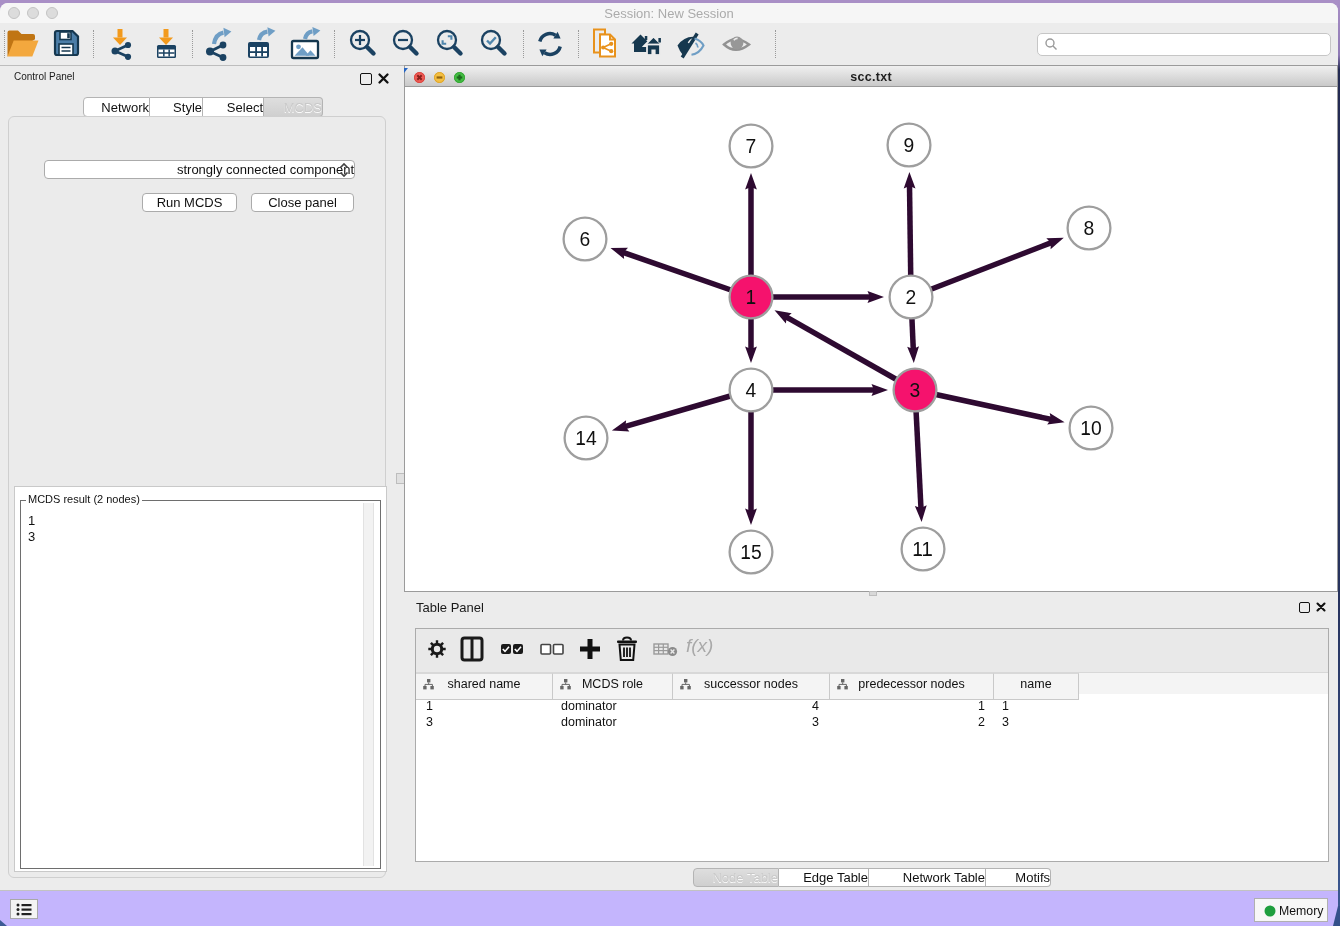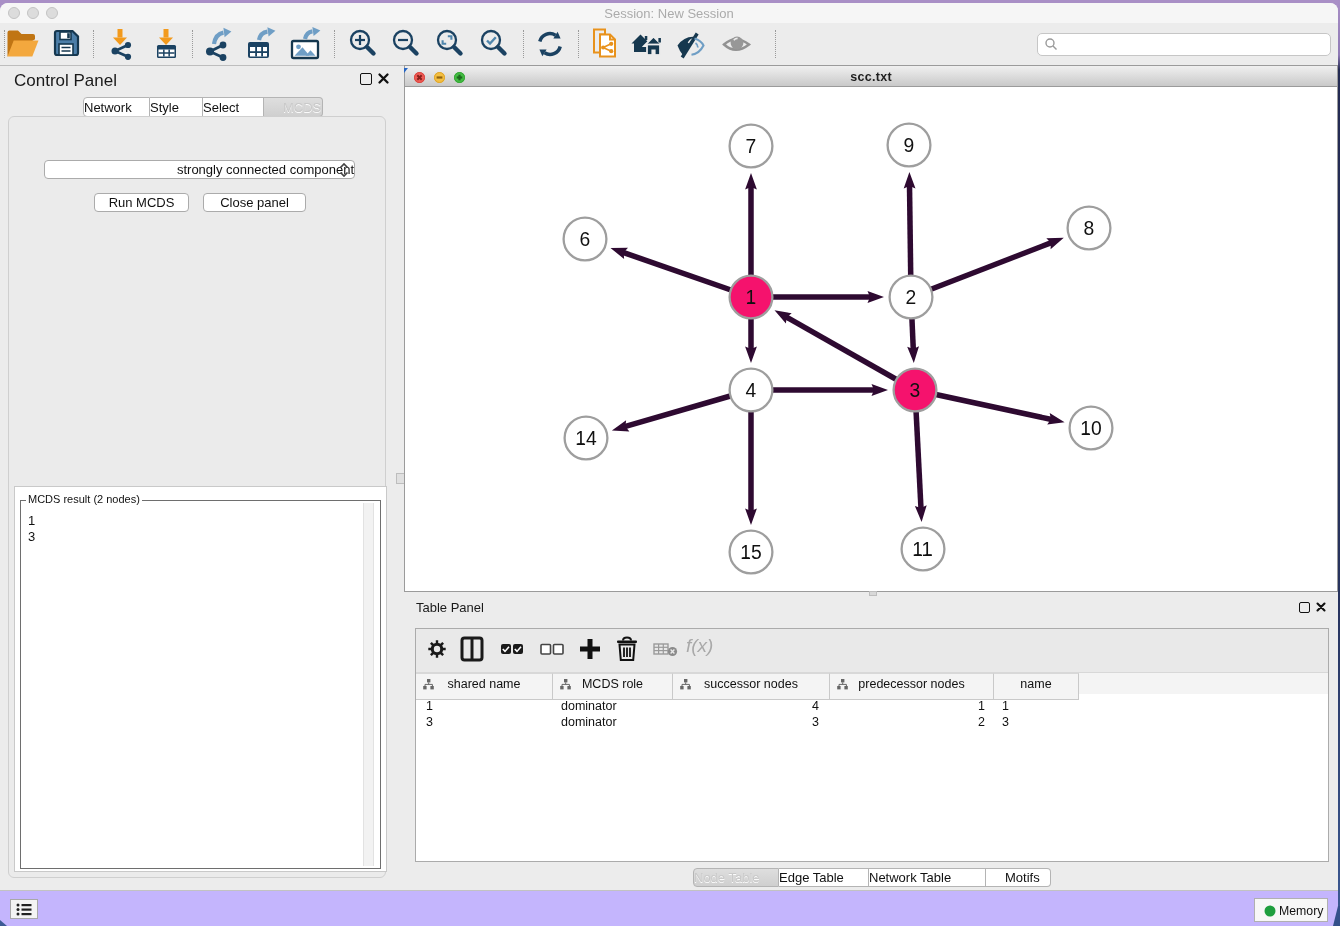--- a/index.html
+++ b/index.html
@@ -14,35 +14,35 @@
 .tl{position:absolute;top:4px;width:12px;height:12px;border-radius:50%;
   background:#dcdcdc;border:1px solid #c3c3c3;box-sizing:border-box;}
 #wtitle{left:0;top:0;width:1338px;height:20px;line-height:21px;text-align:center;
   font-size:13px;color:#ababab;}
 
 #toolbar{left:0;top:20px;width:1338px;height:42px;background:#ececec;border-bottom:1px solid #bdbdbd;}
 .sep{position:absolute;top:7px;height:28px;width:0;border-left:1px dotted #9a9a9a;}
 #search{position:absolute;left:1037px;top:10px;width:292px;height:21px;background:#fff;
   border:1px solid #c6c6c6;border-radius:5px;}
 
-#cp-title{left:14px;top:68px;font-size:17px;color:#1a1a1a;}
+#cp-title{left:14px;top:68px;font-size:10px;color:#1a1a1a;}
 .tabrow .tab{position:absolute;top:0;height:20px;box-sizing:border-box;background:rgba(255,255,255,.992);
-  border:1px solid #b4b4b4;border-left:none;font-size:13px;color:#111;text-align:left;line-height:19px;}
+  border:1px solid #b4b4b4;border-left:none;font-size:13px;color:#111;text-align:right;line-height:19px;}
 .tabrow .tab.first{border-left:1px solid #b4b4b4;border-radius:4px 0 0 4px;}
 .tabrow .tab.last{border-radius:0 4px 4px 0;padding-left:19px;}
 .tabrow .tab.sel{background:linear-gradient(rgba(222,222,222,.992),rgba(207,207,207,.992));color:#c9c9c9;
   text-shadow:0 1px 0 rgba(255,255,255,.9);}
 #cp-tabs{left:83px;top:94px;height:20px;}
 #cp-panel{left:8px;top:113px;width:378px;height:762px;border:1px solid #cfcfcf;border-radius:6px;
   background:#ebebeb;box-sizing:border-box;}
 #opt-label{left:0;top:133px;width:398px;text-align:center;font-size:13px;color:#111;}
 #cp-select{left:44px;top:157px;width:311px;height:19px;background:#fff;border:1px solid #ababab;
   border-radius:4px;box-sizing:border-box;font-size:13px;color:#111;line-height:17px;padding-left:13px;text-align:right;}
 .btn{position:absolute;top:190px;height:19px;background:#fff;border:1px solid #ababab;border-radius:4px;
-  box-sizing:border-box;font-size:13px;color:#111;text-align:center;line-height:17px;}
+  box-sizing:border-box;font-size:13px;color:#111;text-align:center;line-height:17px;margin-left:48px;}
 #resultpanel{left:14px;top:483px;width:373px;height:386px;background:#fff;border:1px solid #c9c9c9;box-sizing:border-box;}
 #fieldset{position:absolute;left:5px;top:13px;width:361px;height:369px;border:1px solid #6e6e6e;box-sizing:border-box;}
 #legend{position:absolute;left:5px;top:-8px;background:#fff;font-size:11px;color:#111;padding:0 2px;}
 #fs-scroll{position:absolute;right:6px;top:2px;width:9px;height:363px;background:#f2f2f2;
   border-left:1px solid #e2e2e2;border-right:1px solid #e2e2e2;}
 
 #vdiv-grip{left:396px;top:470px;width:7px;height:9px;background:#e0e0e0;border:1px solid #bdbdbd;}
 
 #netwin-tb{left:404px;top:62px;width:934px;height:22px;
   background:linear-gradient(#f0f0f0,#c9c9c9);border:1px solid #9b9b9b;box-sizing:border-box;}

